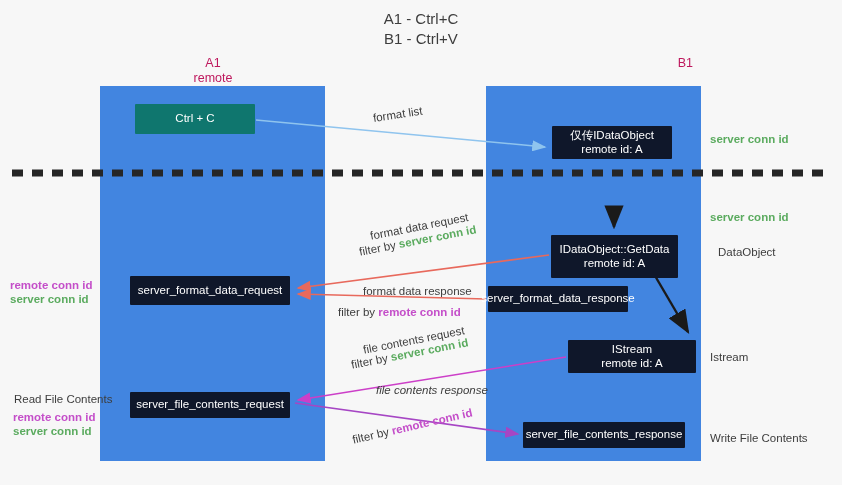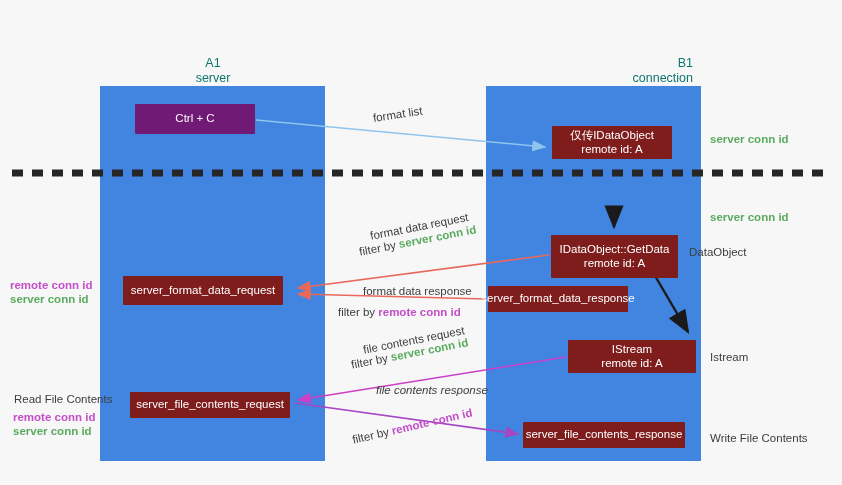--- a/index.html
+++ b/index.html
@@ -15,60 +15,60 @@
   
   #wires{position:absolute;left:0;top:0;width:842px;height:485px;pointer-events:none;}
 
   
   .lane{position:absolute;background:#4285e0;}
   #lane-a1{left:100px;top:86px;width:225px;height:375px;}
   #lane-b1{left:486px;top:86px;width:215px;height:375px;}
 
   
   .lane-head{
-    position:absolute;text-align:center;color:#0f766e;
+    position:absolute;text-align:center;color:#be185d;
     font-size:12.5px;line-height:14.5px;width:200px;
   }
   #head-a1{left:113px;top:56px;}
   #head-b1{left:493px;top:56px;text-align:right;}
   .lane-head .l1{display:block;}
   .lane-head .l2{display:block;}
 
   
   .box{
     position:absolute;box-sizing:border-box;
     display:flex;flex-direction:column;align-items:center;justify-content:center;
     color:#ffffff;font-size:11.5px;line-height:13.5px;text-align:center;
     border-radius:1px;
   }
-  .box.green{background:#701a75;}
-  .box.orange{background:#7f1d1d;}
+  .box.green{background:#0f766e;}
+  .box.orange{background:#0f172a;}
   .box .ln{display:block;white-space:nowrap;}
 
   #box-ctrlc{left:135px;top:104px;width:120px;height:30px;}
   #box-idataobject{left:552px;top:126px;width:120px;height:33px;}
   #box-ctrlv{left:555px;top:180px;width:118px;height:26px;}
   #box-getdata{left:551px;top:235px;width:127px;height:43px;}
-  #box-fdreq{left:123px;top:276px;width:160px;height:29px;}
+  #box-fdreq{left:130px;top:276px;width:160px;height:29px;}
   #box-fdresp{left:488px;top:286px;width:140px;height:26px;}
   #box-istream{left:568px;top:340px;width:128px;height:33px;}
   #box-fcreq{left:130px;top:392px;width:160px;height:26px;}
   #box-fcresp{left:523px;top:422px;width:162px;height:26px;}
 
   
   .side-label{
     position:absolute;font-size:11.5px;line-height:14px;white-space:nowrap;
   }
   .green-txt{color:#5bab5f;font-weight:bold;}
   .magenta-txt{color:#c44ec9;font-weight:bold;}
   .plain-txt{color:#3d3d3d;}
 
   #lbl-server-1{left:710px;top:132px;}
   #lbl-server-2{left:710px;top:210px;}
-  #lbl-dataobject{left:689px;top:245px;}
+  #lbl-dataobject{left:718px;top:245px;}
   #lbl-istream{left:710px;top:350px;}
   #lbl-writefile{left:710px;top:431px;}
 
   #lbl-left-ids-1{left:10px;top:278px;}
   #lbl-readfile{left:14px;top:392px;}
   #lbl-left-ids-2{left:13px;top:410px;}
   .idstack span{display:block;}
 
   
   .cap{
@@ -94,31 +94,34 @@
     position:absolute;left:0;top:9px;width:842px;text-align:center;
     color:#3d3d3d;font-size:15px;line-height:20px;
   }
   #title span{display:block;}
 </style>
 </head>
 <body>
 
 <div id="stage">
 
+  <div id="title">
+    <span>A1 - Ctrl+C</span>
+    <span>B1 - Ctrl+V</span>
+  </div>
 
   <div class="lane" id="lane-a1"></div>
   <div class="lane" id="lane-b1"></div>
 
   <div class="lane-head" id="head-a1">
     <span class="l1">A1</span>
-    <span class="l2">server</span>
+    <span class="l2">remote</span>
   </div>
   <div class="lane-head" id="head-b1">
     <span class="l1">B1</span>
-    <span class="l2">connection</span>
   </div>
 
   <svg id="wires" viewBox="0 0 842 485">
     <defs>
       <marker id="ah-blue" markerWidth="9" markerHeight="7" refX="8" refY="3.5" orient="auto">
         <polygon points="0 0, 9 3.5, 0 7" fill="#8fc4ee"></polygon>
       </marker>
       <marker id="ah-red" markerWidth="9" markerHeight="7" refX="8" refY="3.5" orient="auto">
         <polygon points="0 0, 9 3.5, 0 7" fill="#e8695c"></polygon>
       </marker>

